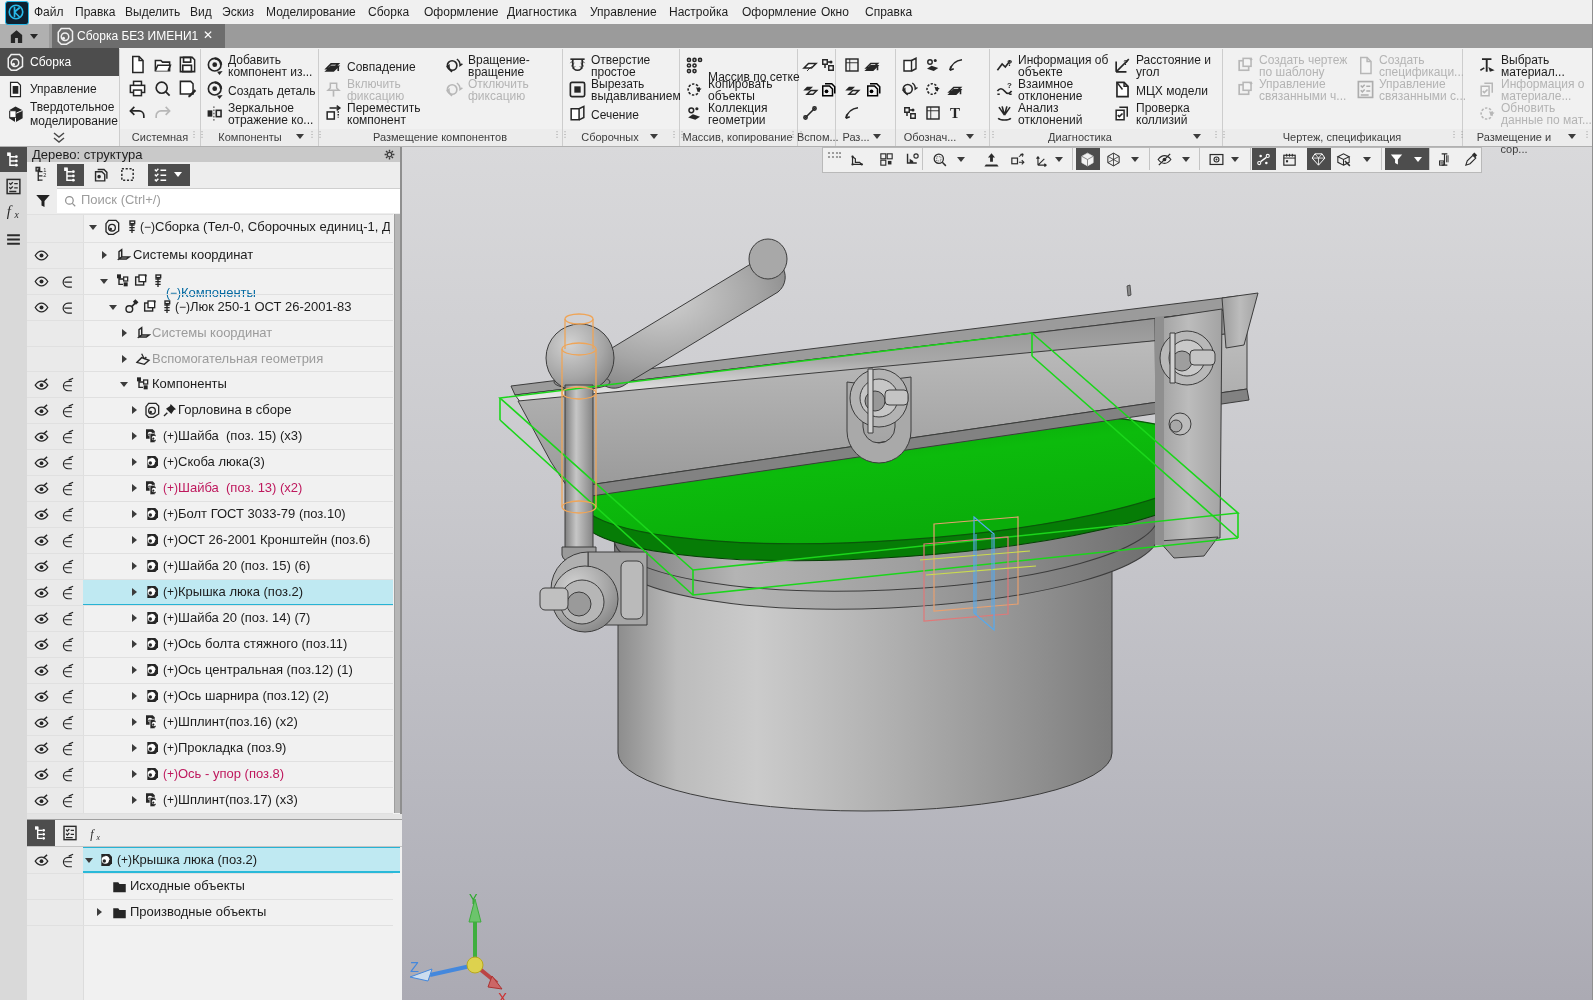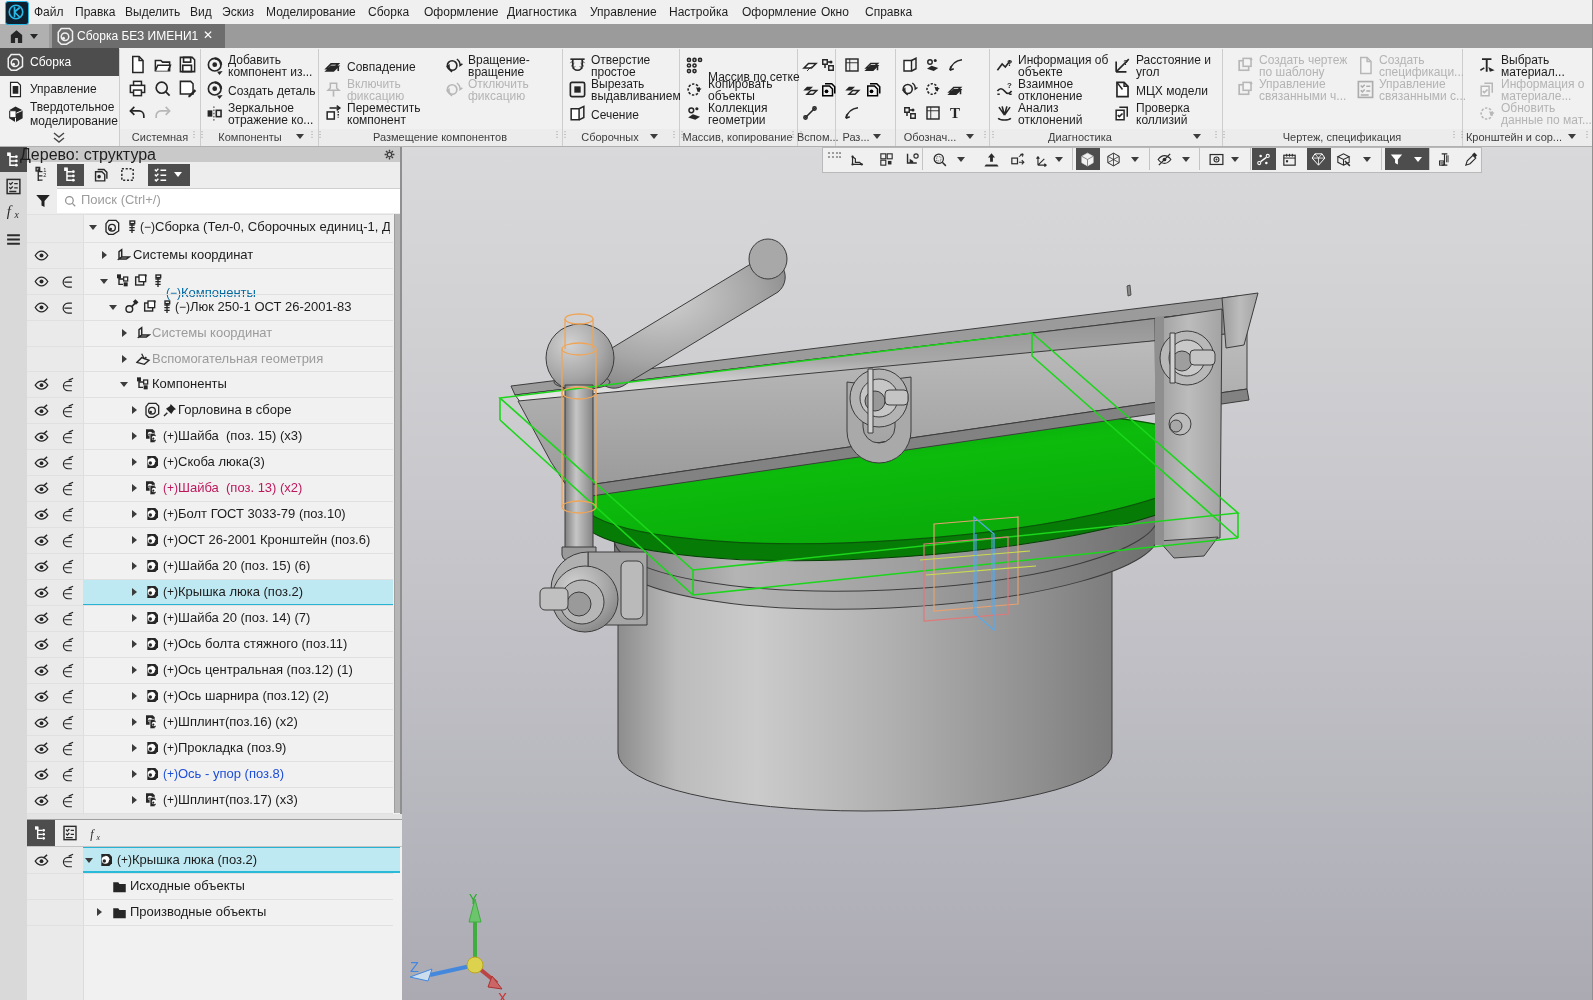--- a/index.html
+++ b/index.html
@@ -618,21 +618,21 @@
   </svg>
 <span class="rt2" style="left:1501px;top:55px">Выбрать<br>материал...</span>
 <svg class="abs grayi" style="left:1478px;top:80px" width="19" height="19" viewBox="0 0 24 24">
     <use href="#i-colls"></use>
   </svg>
 <span class="rt2 gray" style="left:1501px;top:79px">Информация о<br>материале...</span>
 <svg class="abs grayi" style="left:1478px;top:104px" width="19" height="19" viewBox="0 0 24 24">
     <use href="#i-copy"></use>
   </svg>
 <span class="rt2 gray" style="left:1501px;top:103px">Обновить<br>данные по мат...</span>
-<span class="glbl" style="left:1464px;width:100px">Кронштейн и сор...</span>
+<span class="glbl" style="left:1464px;width:100px">Размещение и сор...</span>
 <div class="darr" style="left:1568px;top:134px"></div>
 <span class="grip" style="left:1583px">⋮⋮</span>
 <div class="abs" style="left:83px;top:579px;width:310px;height:26px;background:#bfe9f2;border-top:1px solid #27b3d4;border-bottom:1px solid #27b3d4;box-sizing:border-box"></div>
 <div class="tsep" style="top:214px"></div>
 <div class="tarr open" style="left:89px;top:225px"></div>
 <svg class="abs" style="left:104px;top:219px" width="16" height="16" viewBox="0 0 24 24">
     <use href="#i-asm"></use>
   </svg>
 <svg class="abs" style="left:124px;top:219px" width="16" height="16" viewBox="0 0 24 24">
     <use href="#i-struct"></use>
@@ -882,21 +882,21 @@
 <svg class="abs" style="left:34px;top:767px" width="15" height="15" viewBox="0 0 24 24">
     <use href="#i-eyes"></use>
   </svg>
 <svg class="abs" style="left:60px;top:767px" width="15" height="15" viewBox="0 0 24 24">
     <use href="#i-ins"></use>
   </svg>
 <div class="tarr clos" style="left:132px;top:770px"></div>
 <svg class="abs" style="left:144px;top:766px" width="16" height="16" viewBox="0 0 24 24">
     <use href="#i-partt"></use>
   </svg>
-<span class="ttext" style="left:163px;top:761px;color:#1d4ed8"><span style="font-size:12px">(+)</span>Ось - упор (поз.8)</span>
+<span class="ttext" style="left:163px;top:761px;color:#be185d"><span style="font-size:12px">(+)</span>Ось - упор (поз.8)</span>
 <div class="tsep" style="top:787px"></div>
 <svg class="abs" style="left:34px;top:793px" width="15" height="15" viewBox="0 0 24 24">
     <use href="#i-eyes"></use>
   </svg>
 <svg class="abs" style="left:60px;top:793px" width="15" height="15" viewBox="0 0 24 24">
     <use href="#i-ins"></use>
   </svg>
 <div class="tarr clos" style="left:132px;top:796px"></div>
 <svg class="abs" style="left:144px;top:792px" width="16" height="16" viewBox="0 0 24 24">
     <use href="#i-part2"></use>
@@ -947,21 +947,21 @@
   </svg>
 <svg class="abs" style="left:5px;top:178px;color:#2b2b2b" width="17" height="17" viewBox="0 0 24 24">
     <use href="#i-chk"></use>
   </svg>
 <svg class="abs" style="left:4px;top:200px;color:#2b2b2b" width="21" height="21" viewBox="0 0 24 24">
     <use href="#i-fx"></use>
   </svg>
 <svg class="abs" style="left:5px;top:231px;color:#2b2b2b" width="17" height="17" viewBox="0 0 24 24">
     <use href="#i-burger"></use>
   </svg>
-<span class="abs" style="left:20px;top:147px;font-size:16px;color:#1e1e1e;line-height:15px">Дерево: структура</span>
+<span class="abs" style="left:32px;top:147px;font-size:13px;color:#1e1e1e;line-height:15px">Дерево: структура</span>
 <svg class="abs" style="left:383px;top:148px" width="13" height="13" viewBox="0 0 24 24">
     <use href="#i-gear"></use>
   </svg>
 <svg class="abs" style="left:34px;top:166px;color:#2b2b2b" width="17" height="17" viewBox="0 0 24 24">
     <use href="#i-num"></use>
   </svg>
 <div class="abs" style="left:57px;top:164px;width:27px;height:22px;background:#4d4d4d"></div>
 <svg class="abs" style="left:62px;top:166px;color:#fff" width="17" height="17" viewBox="0 0 24 24">
     <use href="#i-trtree"></use>
   </svg>

